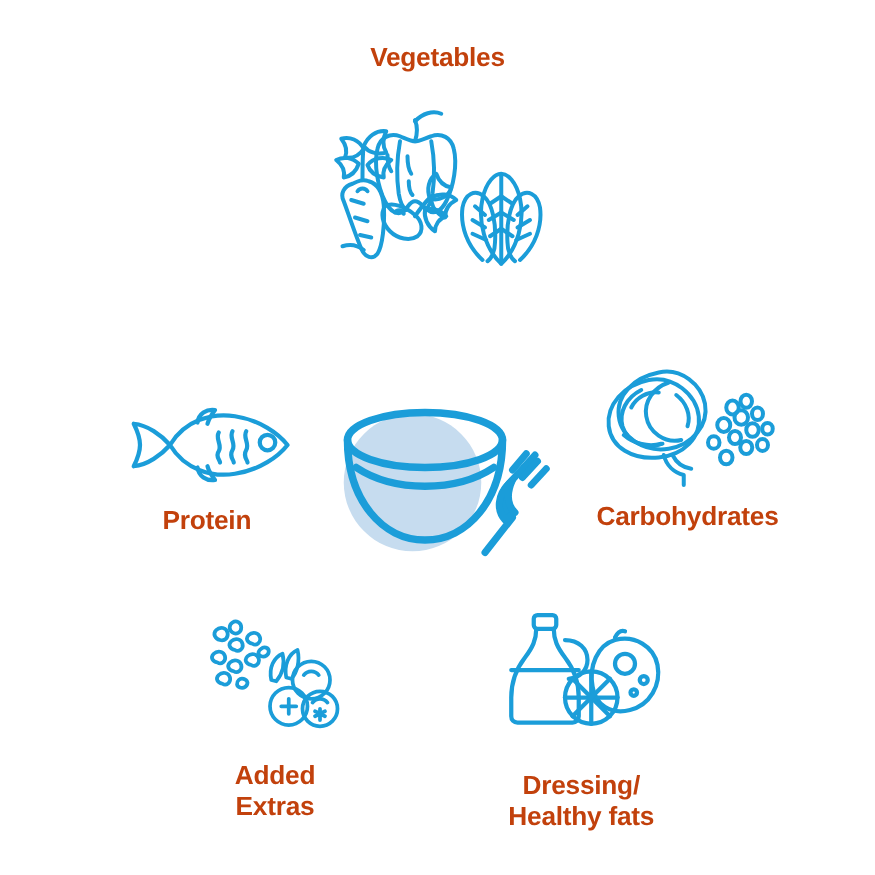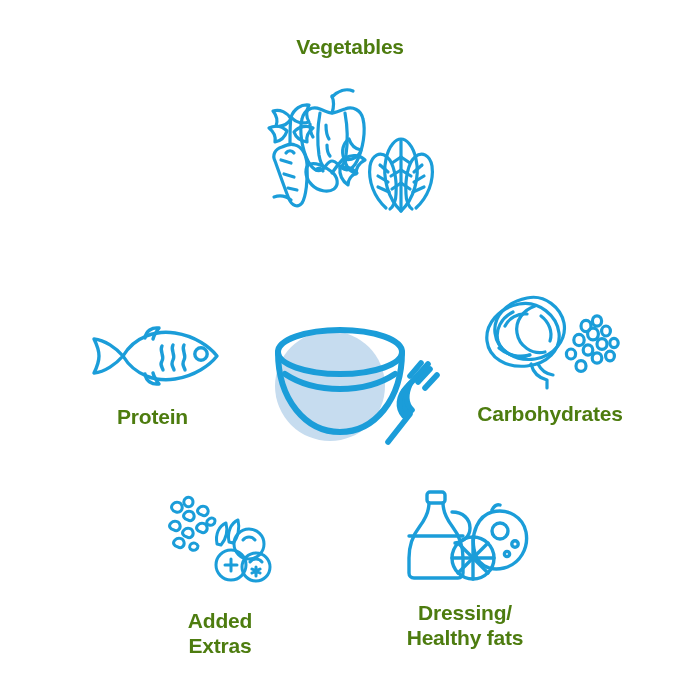--- a/index.html
+++ b/index.html
@@ -6,52 +6,52 @@
   body{
     width:700px;height:700px;
     background:#ffffff;
     font-family:"Liberation Sans", sans-serif;
     overflow:hidden;
     position:relative;
   }
   .stage{position:relative;width:700px;height:700px;}
   .node{position:absolute;}
   .label{
-    color:#4d7c0f;
+    color:#c2410c;
     font-weight:700;
     font-size:21px;
     line-height:25px;
     text-align:center;
     letter-spacing:-0.2px;
     white-space:pre-line;
   }
   .icon{display:block;}
 
   
   #veg-group       {left:215px; top:34px;  width:270px;}
   #veg-label       {width:270px;}
   #veg-icon-wrap   {width:270px; display:flex; justify-content:center; margin-top:10px;}
 
-  #protein-group   {left:55px;  top:320px; width:195px;}
+  #protein-group   {left:68px;  top:320px; width:195px;}
   #protein-icon-wrap{width:195px; display:flex; justify-content:center;}
   #protein-label   {width:195px; margin-top:12px;}
 
   #carb-group      {left:450px; top:288px; width:200px;}
   #carb-icon-wrap  {width:200px; display:flex; justify-content:center;}
   #carb-label      {width:200px; margin-top:8px;}
 
   #center-group    {left:258px; top:316px; width:184px;}
 
   #extras-group    {left:130px; top:492px; width:180px;}
   #extras-icon-wrap{width:180px; display:flex; justify-content:center;}
   #extras-label    {width:180px; margin-top:24px;}
 
   #fats-group      {left:375px; top:488px; width:180px;}
   #fats-icon-wrap  {width:180px; display:flex; justify-content:center;}
-  #fats-label      {width:180px; margin-top:16px;text-align:center;}
+  #fats-label      {width:180px; margin-top:32px;text-align:center;}
 </style>
 </head>
 <body>
 
 <div class="stage">
 
   <div class="node" id="veg-group">
     <div class="label" id="veg-label">Vegetables</div>
 
     <div id="veg-icon-wrap">

